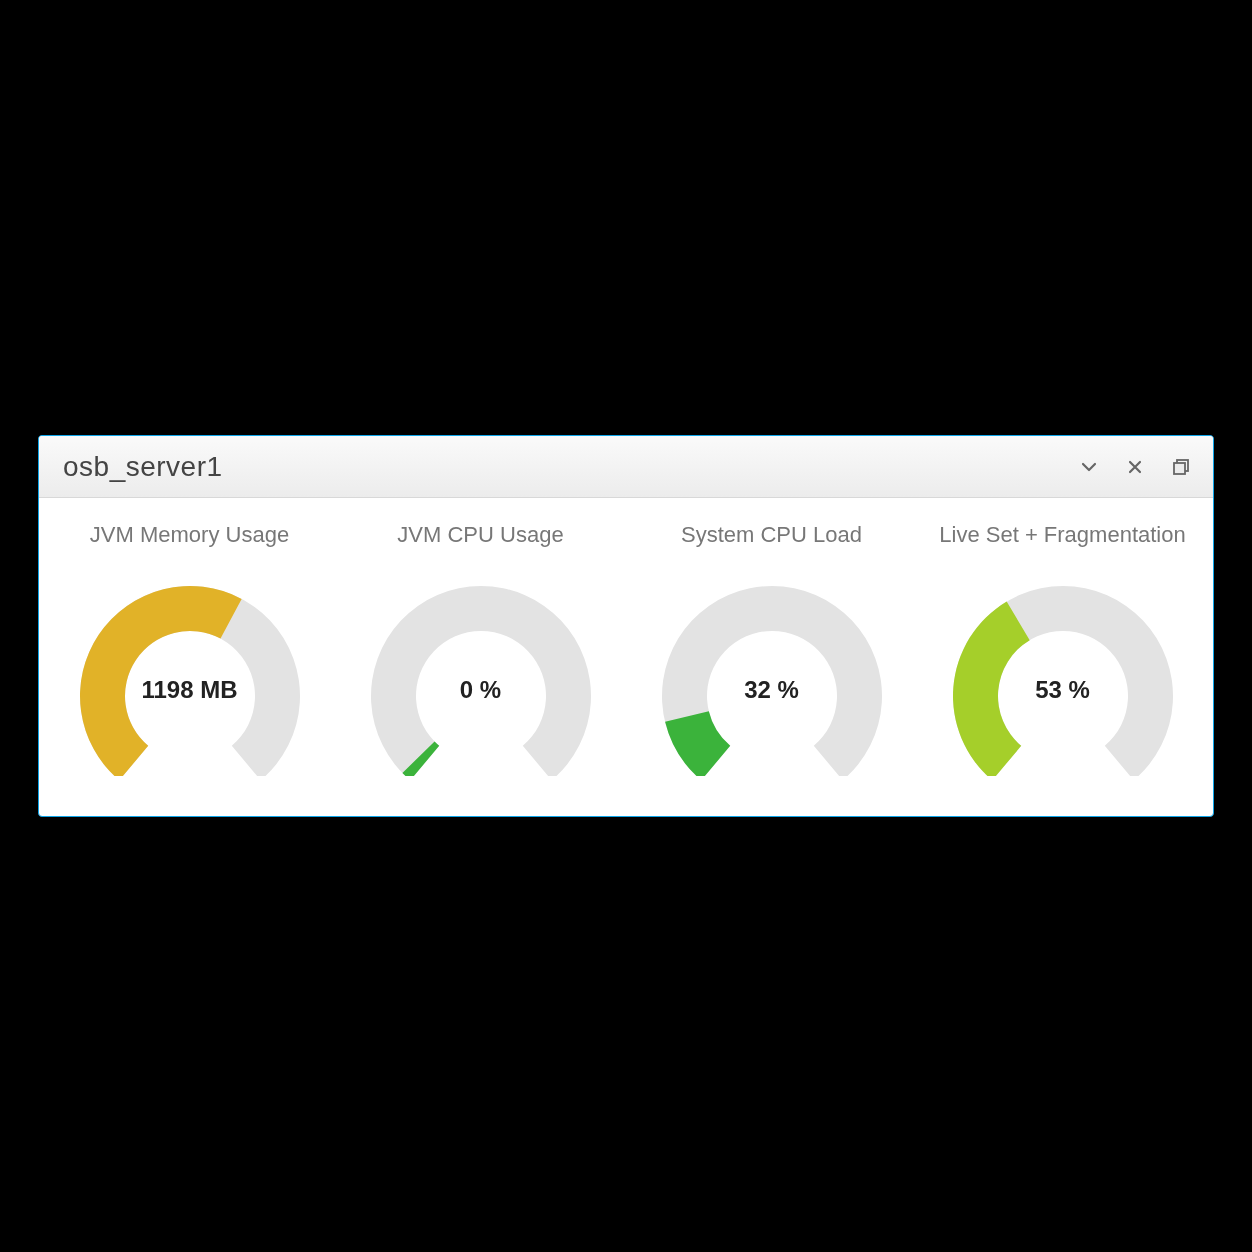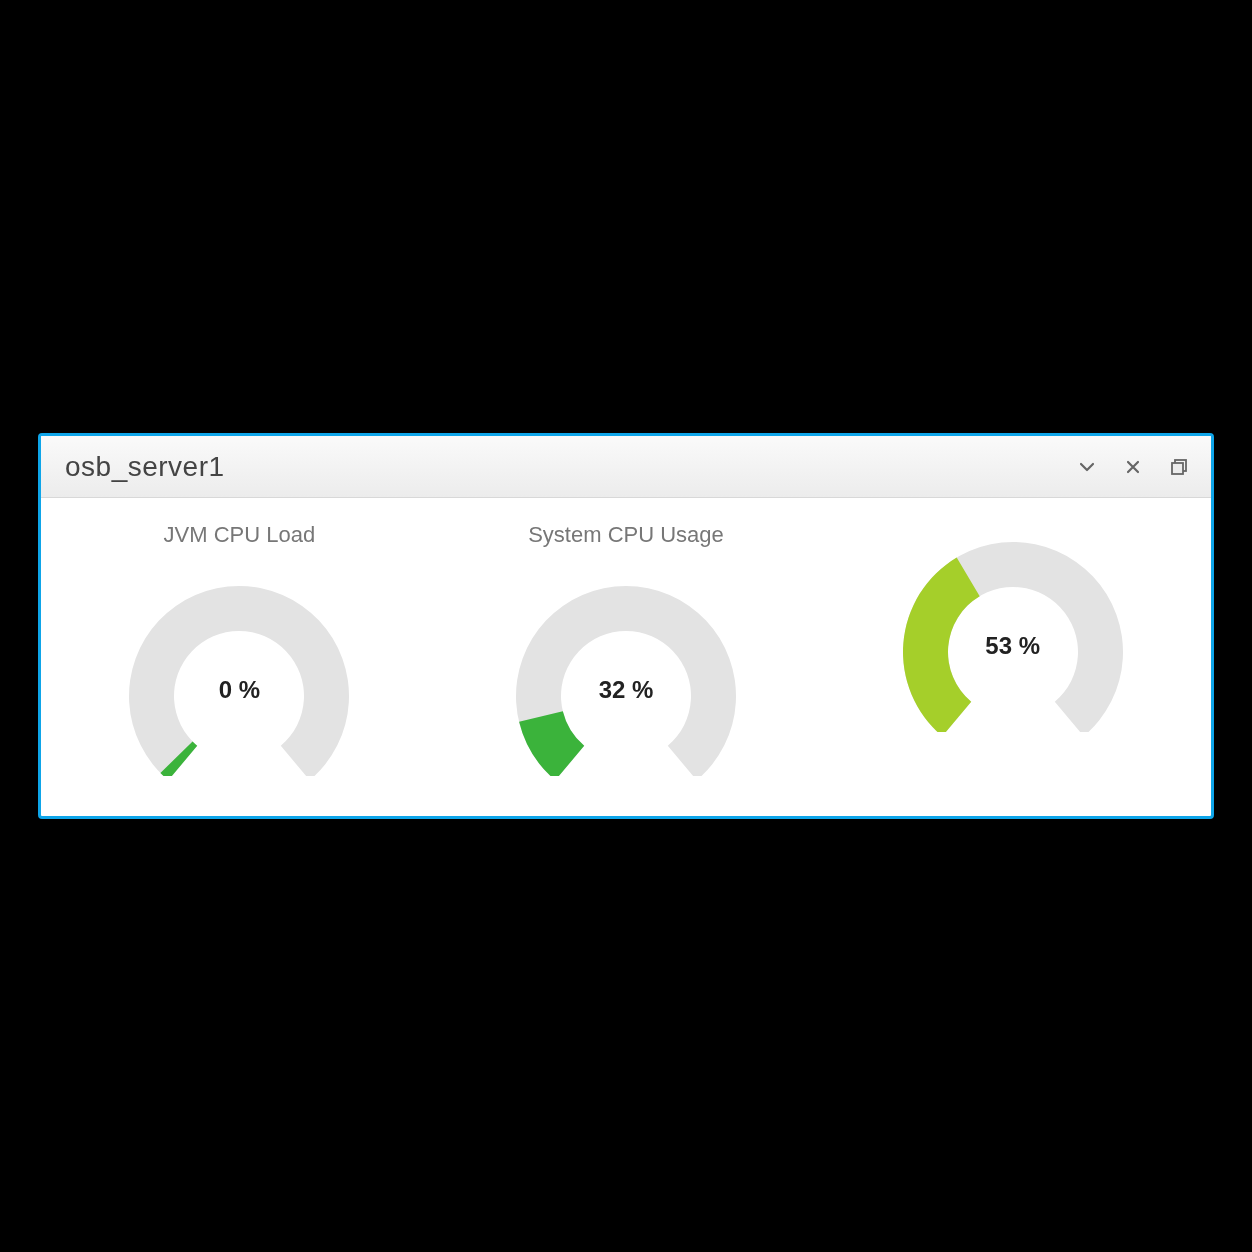--- a/index.html
+++ b/index.html
@@ -12,21 +12,21 @@
     height: 1252px;
     background: #000;
     font-family: "Segoe UI", "Helvetica Neue", Arial, sans-serif;
     display: flex;
     align-items: center;
     justify-content: center;
   }
   .panel {
     width: 1176px;
     background: #fff;
-    border: 3px solid #0ea5e9;
+    border: 1px solid #0ea5e9;
     border-radius: 4px;
     box-shadow: 0 1px 3px rgba(0,0,0,0.15);
     overflow: hidden;
   }
   .panel-header {
     height: 62px;
     background: linear-gradient(to bottom, #fafafa 0%, #ececec 100%);
     border-bottom: 1px solid #d8d8d8;
     display: flex;
     align-items: center;
@@ -115,40 +115,51 @@
       <div class="ctrl">
         <svg width="20" height="20" viewBox="0 0 20 20">
           <rect x="6" y="3" width="11" height="11" fill="none" stroke="#666" stroke-width="1.8"></rect>
           <rect x="3" y="6" width="11" height="11" fill="#ececec" stroke="#666" stroke-width="1.8"></rect>
         </svg>
       </div>
     </div>
   </div>
   <div class="panel-body" id="gauges-host">
       <div class="gauge-item">
-        <div class="gauge-title">JVM CPU Load</div>
+        <div class="gauge-title">JVM Memory Usage</div>
+        <div class="gauge-wrap">
+          <svg width="260" height="210" viewBox="0 0 260 210">
+            <path d="M 59.293362934480655 214.26488874308757 A 110 110 0 1 1 200.70663706551932 214.26488874308757 L 171.78119462962505 179.79288880273356 A 65 65 0 1 0 88.21880537037494 179.79288880273356 Z" fill="#e3e3e3"></path>
+            <path d="M 59.293362934480655 214.26488874308757 A 110 110 0 0 1 181.641871906448 32.875764785518044 L 160.51565158108292 72.60840646416975 A 65 65 0 0 0 88.21880537037494 179.79288880273356 Z" fill="#e1b228"></path>
+          </svg>
+          <div class="gauge-center">1198 MB</div>
+        </div>
+      </div>
+      <div class="gauge-item">
+        <div class="gauge-title">JVM CPU Usage</div>
         <div class="gauge-wrap">
           <svg width="260" height="210" viewBox="0 0 260 210">
             <path d="M 59.293362934480655 214.26488874308757 A 110 110 0 1 1 200.70663706551932 214.26488874308757 L 171.78119462962505 179.79288880273356 A 65 65 0 1 0 88.21880537037494 179.79288880273356 Z" fill="#e3e3e3"></path>
             <path d="M 59.293362934480655 214.26488874308757 A 110 110 0 0 1 51.40800524039163 206.9629674564702 L 83.55927582386778 175.47811713336876 A 65 65 0 0 0 88.21880537037494 179.79288880273356 Z" fill="#3bb33b"></path>
           </svg>
           <div class="gauge-center">0 %</div>
         </div>
       </div>
       <div class="gauge-item">
-        <div class="gauge-title">System CPU Usage</div>
+        <div class="gauge-title">System CPU Load</div>
         <div class="gauge-wrap">
           <svg width="260" height="210" viewBox="0 0 260 210">
             <path d="M 59.293362934480655 214.26488874308757 A 110 110 0 1 1 200.70663706551932 214.26488874308757 L 171.78119462962505 179.79288880273356 A 65 65 0 1 0 88.21880537037494 179.79288880273356 Z" fill="#e3e3e3"></path>
             <path d="M 59.293362934480655 214.26488874308757 A 110 110 0 0 1 23.084289936359923 155.86563244128493 L 66.8225349623945 145.28423735166837 A 65 65 0 0 0 88.21880537037494 179.79288880273356 Z" fill="#3bb33b"></path>
           </svg>
           <div class="gauge-center">32 %</div>
         </div>
       </div>
       <div class="gauge-item">
+        <div class="gauge-title">Live Set + Fragmentation</div>
         <div class="gauge-wrap">
           <svg width="260" height="210" viewBox="0 0 260 210">
             <path d="M 59.293362934480655 214.26488874308757 A 110 110 0 1 1 200.70663706551932 214.26488874308757 L 171.78119462962505 179.79288880273356 A 65 65 0 1 0 88.21880537037494 179.79288880273356 Z" fill="#e3e3e3"></path>
             <path d="M 59.293362934480655 214.26488874308757 A 110 110 0 0 1 73.67528486423714 35.514411337626896 L 96.71721378341286 74.1676066995068 A 65 65 0 0 0 88.21880537037494 179.79288880273356 Z" fill="#a5cf2a"></path>
           </svg>
           <div class="gauge-center">53 %</div>
         </div>
       </div>
     </div>
 </div>

